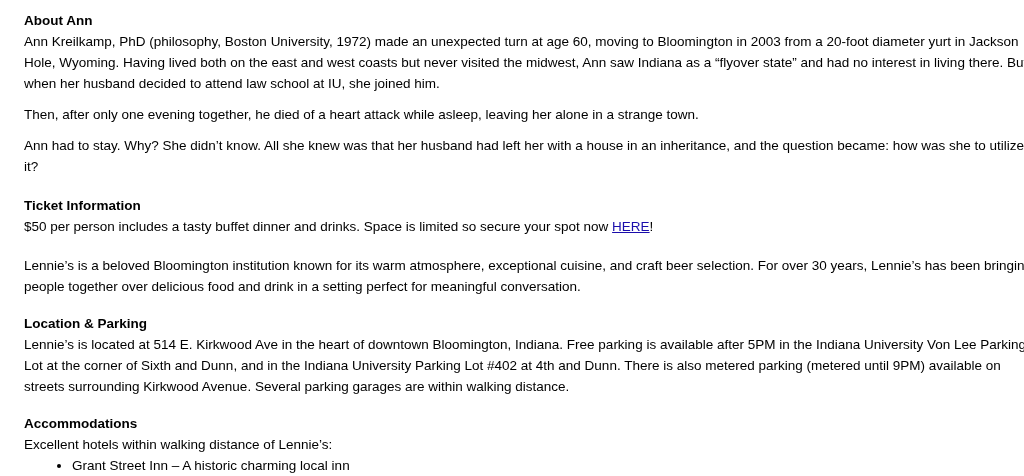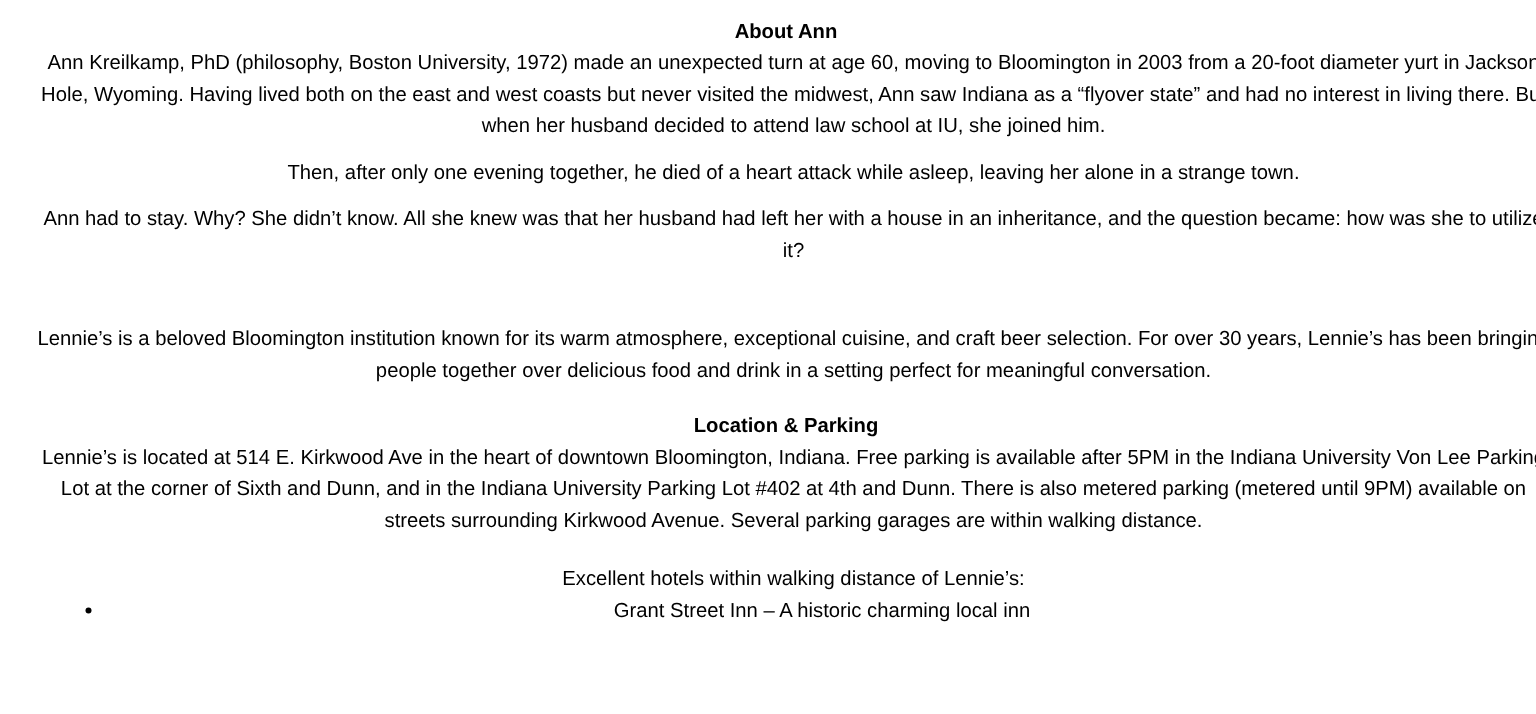--- a/index.html
+++ b/index.html
@@ -16,21 +16,20 @@
   }
   .page {
     position: relative;
     width: 1024px;
     height: 476px;
     padding: 12px 0 0 24px;
     box-sizing: border-box;
   }
   .section {
     margin: 0;
-    text-align: center;
   }
   .heading {
     font-size: 13.5px;
     font-weight: bold;
     line-height: 17px;
     margin: 0 0 2px 0;
     white-space: nowrap;
   }
   .para {
     font-size: 13.5px;
@@ -65,36 +64,41 @@
     <div class="heading">About Ann</div>
     <p class="para">Ann Kreilkamp, PhD (philosophy, Boston University, 1972) made an unexpected turn at age 60, moving to Bloomington in 2003 from a 20-foot diameter yurt in Jackson Hole, Wyoming. Having lived both on the east and west coasts but never visited the midwest, Ann saw Indiana as a “flyover state” and had no interest in living there. But when her husband decided to attend law school at IU, she joined him.</p>
     <div class="gap-sm"></div>
     <p class="para">Then, after only one evening together, he died of a heart attack while asleep, leaving her alone in a strange town.</p>
     <div class="gap-sm"></div>
     <p class="para">Ann had to stay. Why? She didn’t know. All she knew was that her husband had left her with a house in an inheritance, and the question became: how was she to utilize it?</p>
   </div>
 
   <div class="gap-lg"></div>
 
+  <div class="section">
+    <div class="heading">Ticket Information</div>
+    <p class="para"><span>$50 per person includes a tasty buffet dinner and drinks. Space is limited so secure your spot now </span><a class="inline-link" href="#">HERE</a><span>!</span></p>
+  </div>
 
   <div class="gap-md"></div>
 
   <div class="section">
     <p class="para">Lennie’s is a beloved Bloomington institution known for its warm atmosphere, exceptional cuisine, and craft beer selection. For over 30 years, Lennie’s has been bringing people together over delicious food and drink in a setting perfect for meaningful conversation.</p>
   </div>
 
   <div class="gap-md"></div>
 
   <div class="section">
     <div class="heading">Location &amp; Parking</div>
     <p class="para">Lennie’s is located at 514 E. Kirkwood Ave in the heart of downtown Bloomington, Indiana. Free parking is available after 5PM in the Indiana University Von Lee Parking Lot at the corner of Sixth and Dunn, and in the Indiana University Parking Lot #402 at 4th and Dunn. There is also metered parking (metered until 9PM) available on streets surrounding Kirkwood Avenue. Several parking garages are within walking distance.</p>
   </div>
 
   <div class="gap-md"></div>
 
   <div class="section">
+    <div class="heading">Accommodations</div>
     <p class="para">Excellent hotels within walking distance of Lennie’s:</p>
     <ul class="hotel-list">
       <li>Grant Street Inn – A historic charming local inn</li>
     </ul>
   </div>
 
 </div>
 
 </body></html>

